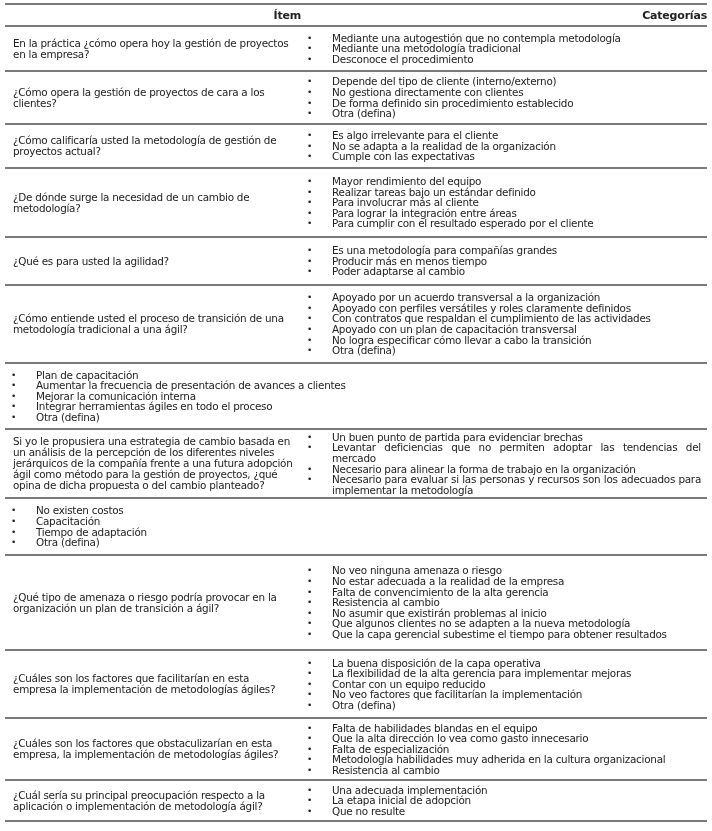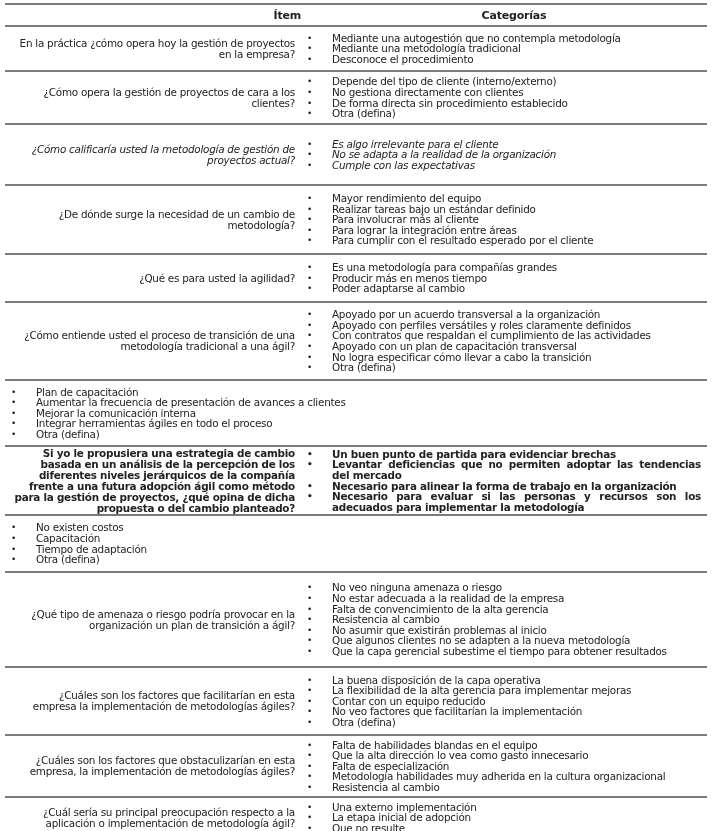--- a/index.html
+++ b/index.html
@@ -30,38 +30,37 @@
       font-weight: bold;
       font-size: 11px;
       letter-spacing: -0.2px;
     }
     .header .h-item {
       width: 296px;
       text-align: right;
     }
     .header .h-cat {
       flex: 1;
-      text-align: center;
+      text-align: right;
       padding-left: 20px;
     }
     .row {
       display: flex;
       align-items: center;
       border-bottom: 2px solid #7a7a7a;
       box-sizing: border-box;
     }
     .q {
       width: 296px;
       padding-left: 8px;
       padding-right: 6px;
       box-sizing: border-box;
       font-size: 10.4px;
       line-height: 11px;
       letter-spacing: -0.25px;
-      text-align: right;
     }
     .cats {
       flex: 1;
       margin: 0;
       padding: 0;
       list-style: none;
     }
     .cats li {
       position: relative;
       padding-left: 31px;
@@ -114,29 +113,29 @@
           <li>
             <span class="bullet">•</span>
             <span class="justify">Depende del tipo de cliente (interno/externo)</span>
           </li>
           <li>
             <span class="bullet">•</span>
             <span class="justify">No gestiona directamente con clientes</span>
           </li>
           <li>
             <span class="bullet">•</span>
-            <span class="justify">De forma directa sin procedimiento establecido</span>
-          </li>
-          <li>
-            <span class="bullet">•</span>
-            <span class="justify">Otra (defina)</span>
-          </li>
-        </ul>
-      </div>
-      <div class="row" style="height: 61px; font-style: italic;">
+            <span class="justify">De forma definido sin procedimiento establecido</span>
+          </li>
+          <li>
+            <span class="bullet">•</span>
+            <span class="justify">Otra (defina)</span>
+          </li>
+        </ul>
+      </div>
+      <div class="row" style="height: 44px;">
         <div class="q">¿Cómo calificaría usted la metodología de gestión de proyectos actual?</div>
         <ul class="cats">
           <li>
             <span class="bullet">•</span>
             <span class="justify">Es algo irrelevante para el cliente</span>
           </li>
           <li>
             <span class="bullet">•</span>
             <span class="justify">No se adapta a la realidad de la organización</span>
           </li>
@@ -234,21 +233,21 @@
           <li>
             <span class="bullet">•</span>
             <span class="justify">Integrar herramientas ágiles en todo el proceso</span>
           </li>
           <li>
             <span class="bullet">•</span>
             <span class="justify">Otra (defina)</span>
           </li>
         </ul>
       </div>
-      <div class="row" style="height: 69px; font-weight: bold;">
+      <div class="row" style="height: 69px;">
         <div class="q">Si yo le propusiera una estrategia de cambio basada en un análisis de la percepción de los diferentes niveles jerárquicos de la compañía frente a una futura adopción ágil como método para la gestión de proyectos, ¿qué opina de dicha propuesta o del cambio planteado?</div>
         <ul class="cats">
           <li>
             <span class="bullet">•</span>
             <span class="justify">Un buen punto de partida para evidenciar brechas</span>
           </li>
           <li>
             <span class="bullet">•</span>
             <span class="justify">Levantar deficiencias que no permiten adoptar las tendencias del mercado</span>
           </li>
@@ -363,21 +362,21 @@
             <span class="bullet">•</span>
             <span class="justify">Resistencia al cambio</span>
           </li>
         </ul>
       </div>
       <div class="row" style="height: 41px;">
         <div class="q">¿Cuál sería su principal preocupación respecto a la aplicación o implementación de metodología ágil?</div>
         <ul class="cats">
           <li>
             <span class="bullet">•</span>
-            <span class="justify">Una externo implementación</span>
+            <span class="justify">Una adecuada implementación</span>
           </li>
           <li>
             <span class="bullet">•</span>
             <span class="justify">La etapa inicial de adopción</span>
           </li>
           <li>
             <span class="bullet">•</span>
             <span class="justify">Que no resulte</span>
           </li>
         </ul>

